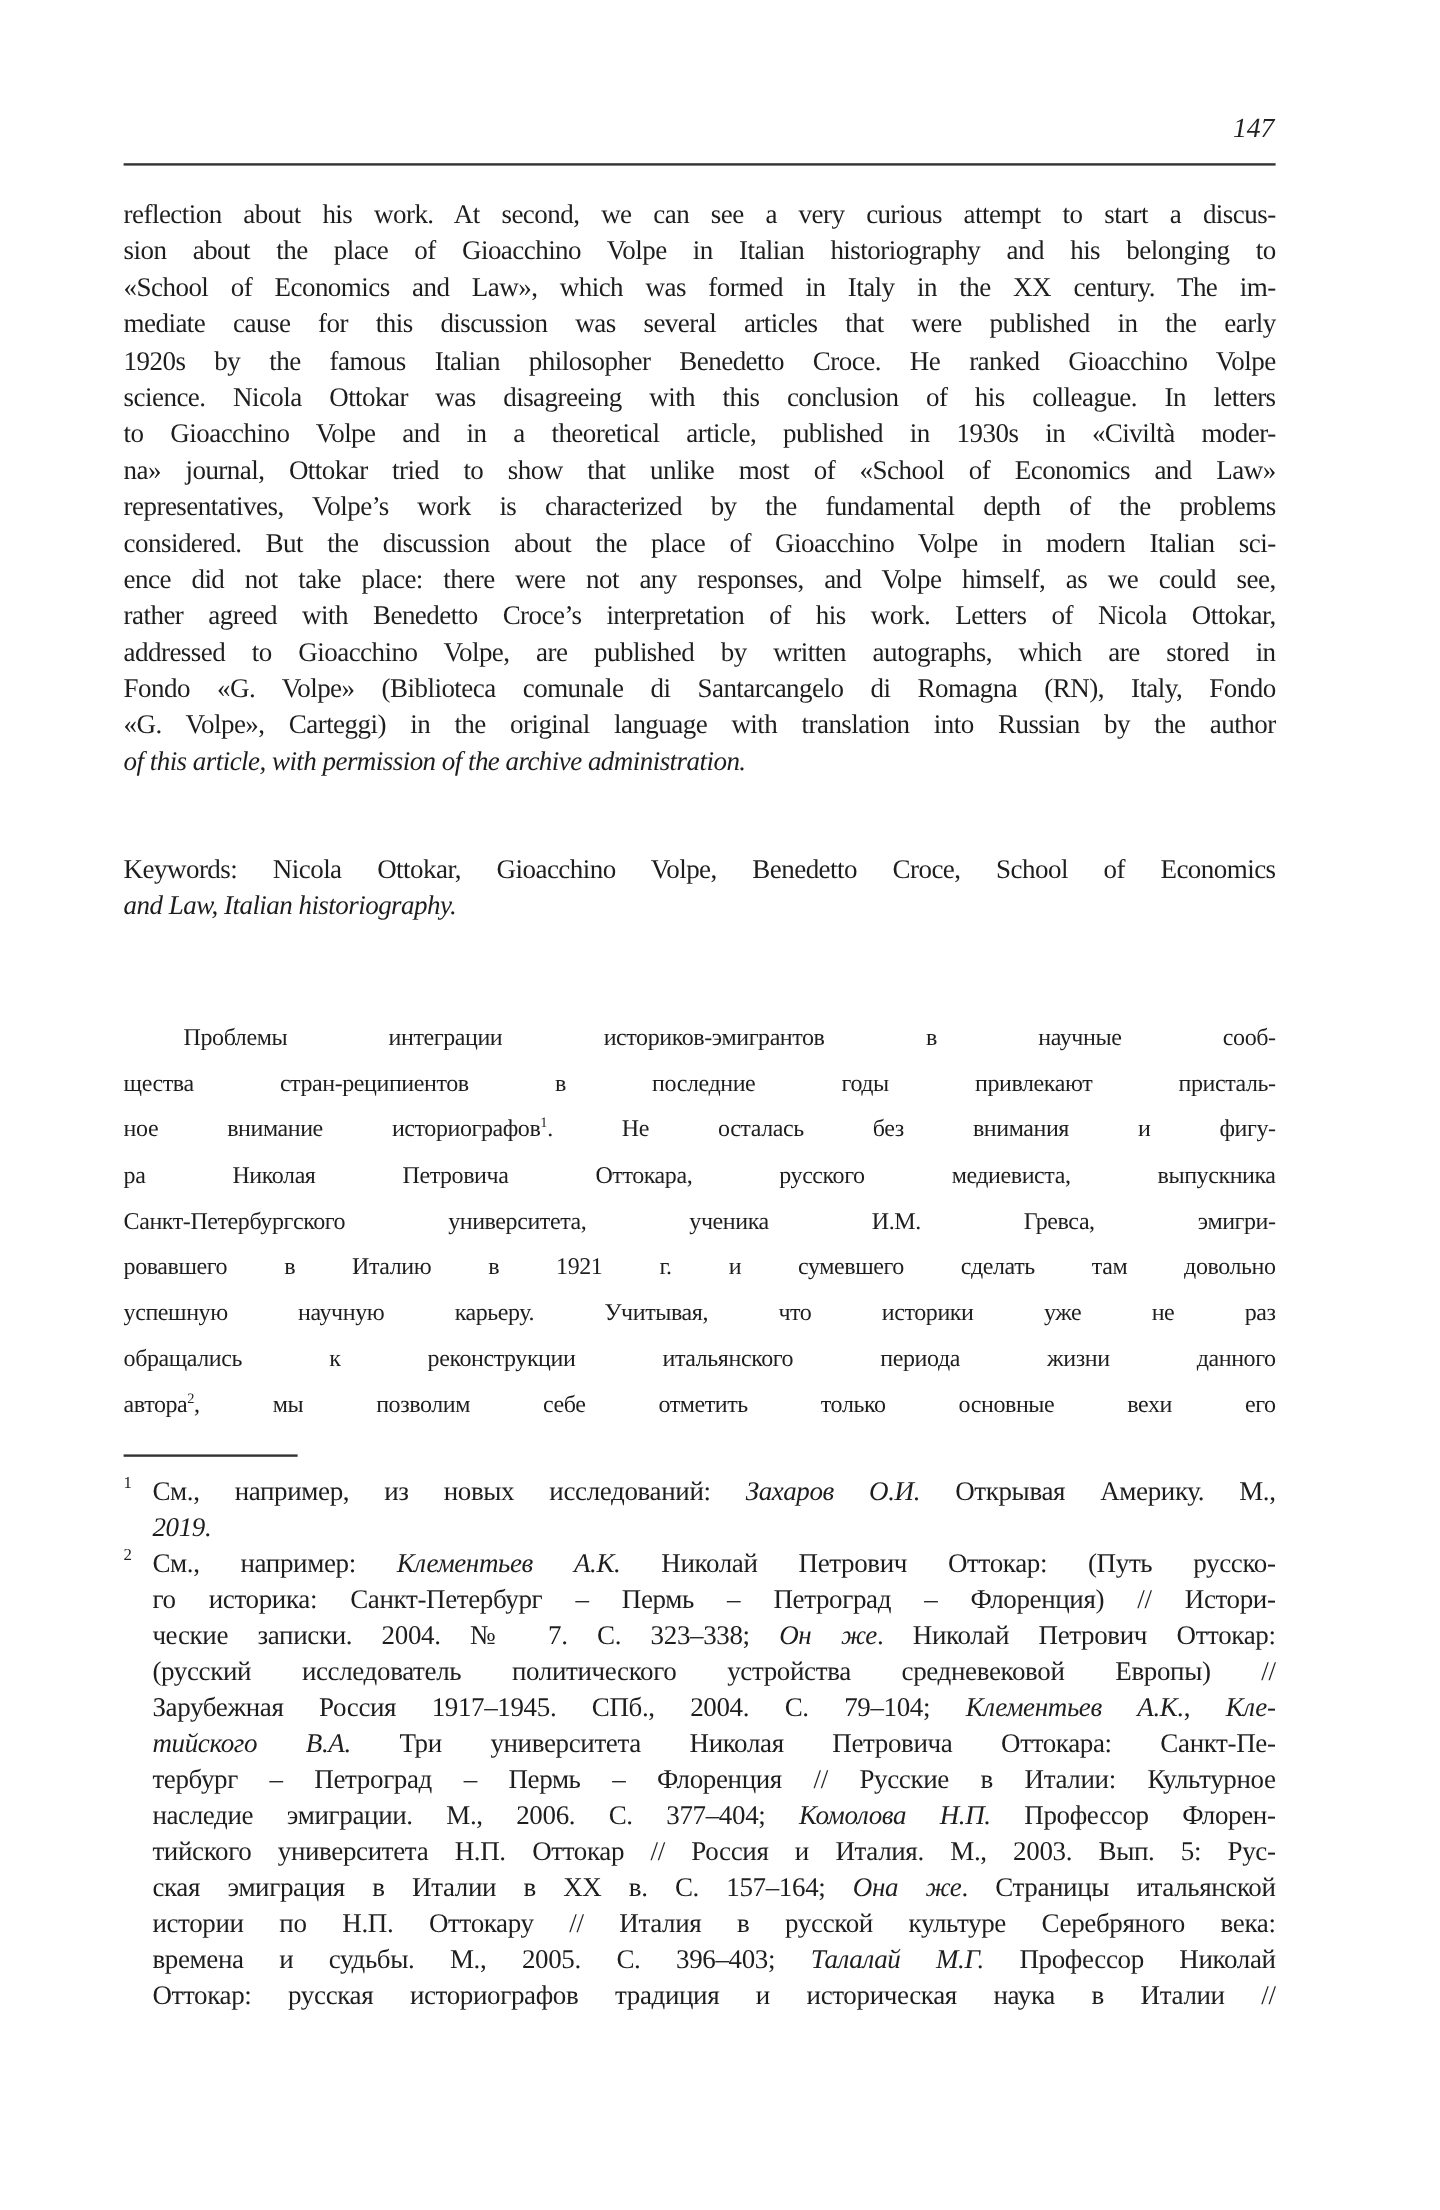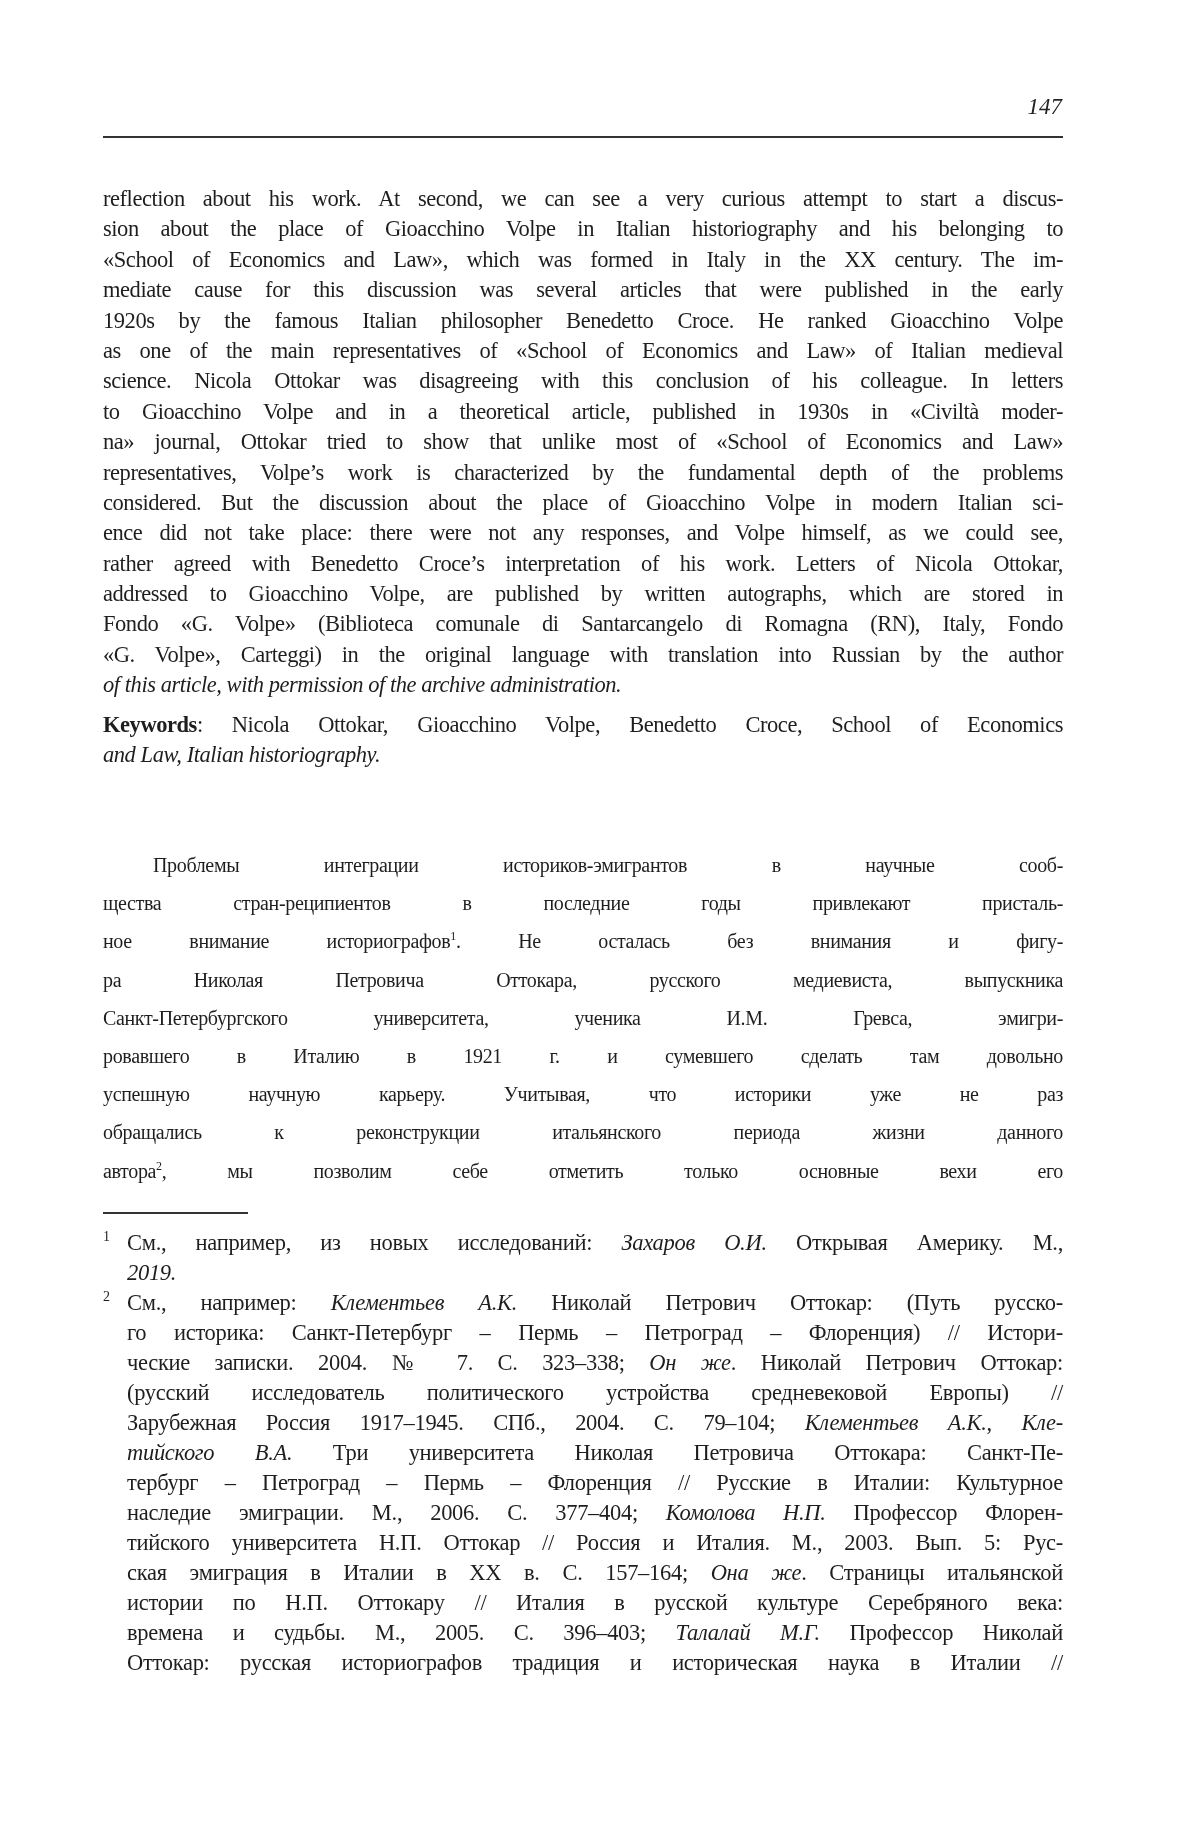--- a/index.html
+++ b/index.html
@@ -7,29 +7,29 @@
   .page { position: absolute; left: 0; top: 0; width: 1200px; height: 1842px; }
   .running-head {
     position: absolute; left: 104px; top: 94px; width: 958px; height: 34px;
     font-family: "Liberation Serif", serif; font-style: italic; font-size: 23px; color: #222;
   }
   .running-head .title { position: absolute; left: 165px; top: 0; white-space: nowrap; letter-spacing: -0.3px; }
   .running-head .pageno { position: absolute; right: 0; top: 0; }
   .head-rule { position: absolute; left: 103px; top: 136px; width: 960px; height: 2px; background: #333; }
 
   .abstract {
-    position: absolute; left: 103px; top: 184px; width: 960px;
+    position: absolute; left: 103px; top: 164px; width: 960px;
     font-family: "Liberation Serif", serif; font-size: 22.5px; line-height: 30.4px; color: #1e1e1e;
     letter-spacing: -0.45px;
   }
   .line { display: block; text-align: justify; text-align-last: justify; white-space: nowrap; height: 30.4px; }
   .line.last { text-align-last: left; font-style: italic; }
   .keywords { position: absolute; left: 103px; top: 710px; width: 960px;
     font-family: "Liberation Serif", serif; font-size: 22.5px; line-height: 30.4px; color: #1e1e1e; letter-spacing: -0.45px; }
-  .keywords b { font-weight: bold; }
+  .keywords b { font-weight: normal; }
 
   .body-text {
     position: absolute; left: 103px; top: 846px; width: 960px;
     font-family: "Liberation Serif", serif; font-size: 20px; line-height: 38.2px; color: #1e1e1e;
     letter-spacing: -0.35px;
   }
   .body-text .line { height: 38.2px; }
   .body-text .indent { padding-left: 50px; }
   sup { font-size: 60%; line-height: 0; vertical-align: super; }
 
@@ -53,21 +53,20 @@
     <span class="pageno">147</span>
   </div>
   <div class="head-rule"></div>
 
   <div class="abstract">
     <span class="line">reflection about his work. At second, we can see a very curious attempt to start a discus-</span>
     <span class="line">sion about the place of Gioacchino Volpe in Italian historiography and his belonging to</span>
     <span class="line">«School of Economics and Law», which was formed in Italy in the XX century. The im-</span>
     <span class="line">mediate cause for this discussion was several articles that were published in the early</span>
     <span class="line">1920s by the famous Italian philosopher Benedetto Croce. He ranked Gioacchino Volpe</span>
-    <span class="line">as one of the main representatives of «School of Economics and Law» of Italian medieval</span>
     <span class="line">science. Nicola Ottokar was disagreeing with this conclusion of his colleague. In letters</span>
     <span class="line">to Gioacchino Volpe and in a theoretical article, published in 1930s in «Civiltà moder-</span>
     <span class="line">na» journal, Ottokar tried to show that unlike most of «School of Economics and Law»</span>
     <span class="line">representatives, Volpe’s work is characterized by the fundamental depth of the problems</span>
     <span class="line">considered. But the discussion about the place of Gioacchino Volpe in modern Italian sci-</span>
     <span class="line">ence did not take place: there were not any responses, and Volpe himself, as we could see,</span>
     <span class="line">rather agreed with Benedetto Croce’s interpretation of his work. Letters of Nicola Ottokar,</span>
     <span class="line">addressed to Gioacchino Volpe, are published by written autographs, which are stored in</span>
     <span class="line">Fondo «G. Volpe» (Biblioteca comunale di Santarcangelo di Romagna (RN), Italy, Fondo</span>
     <span class="line">«G. Volpe», Carteggi) in the original language with translation into Russian by the author</span>

